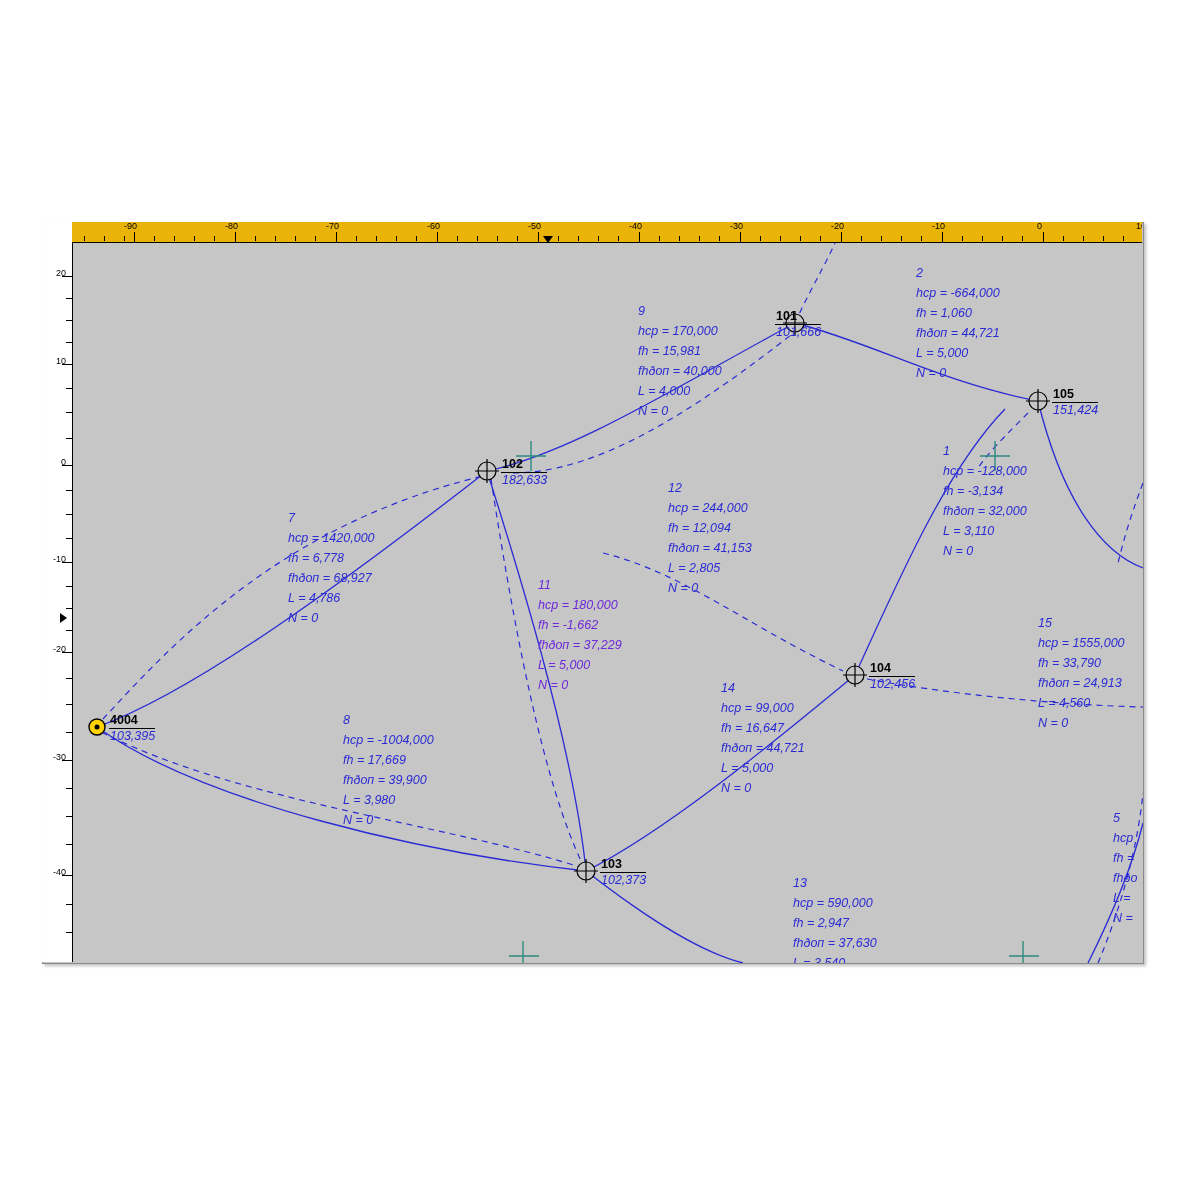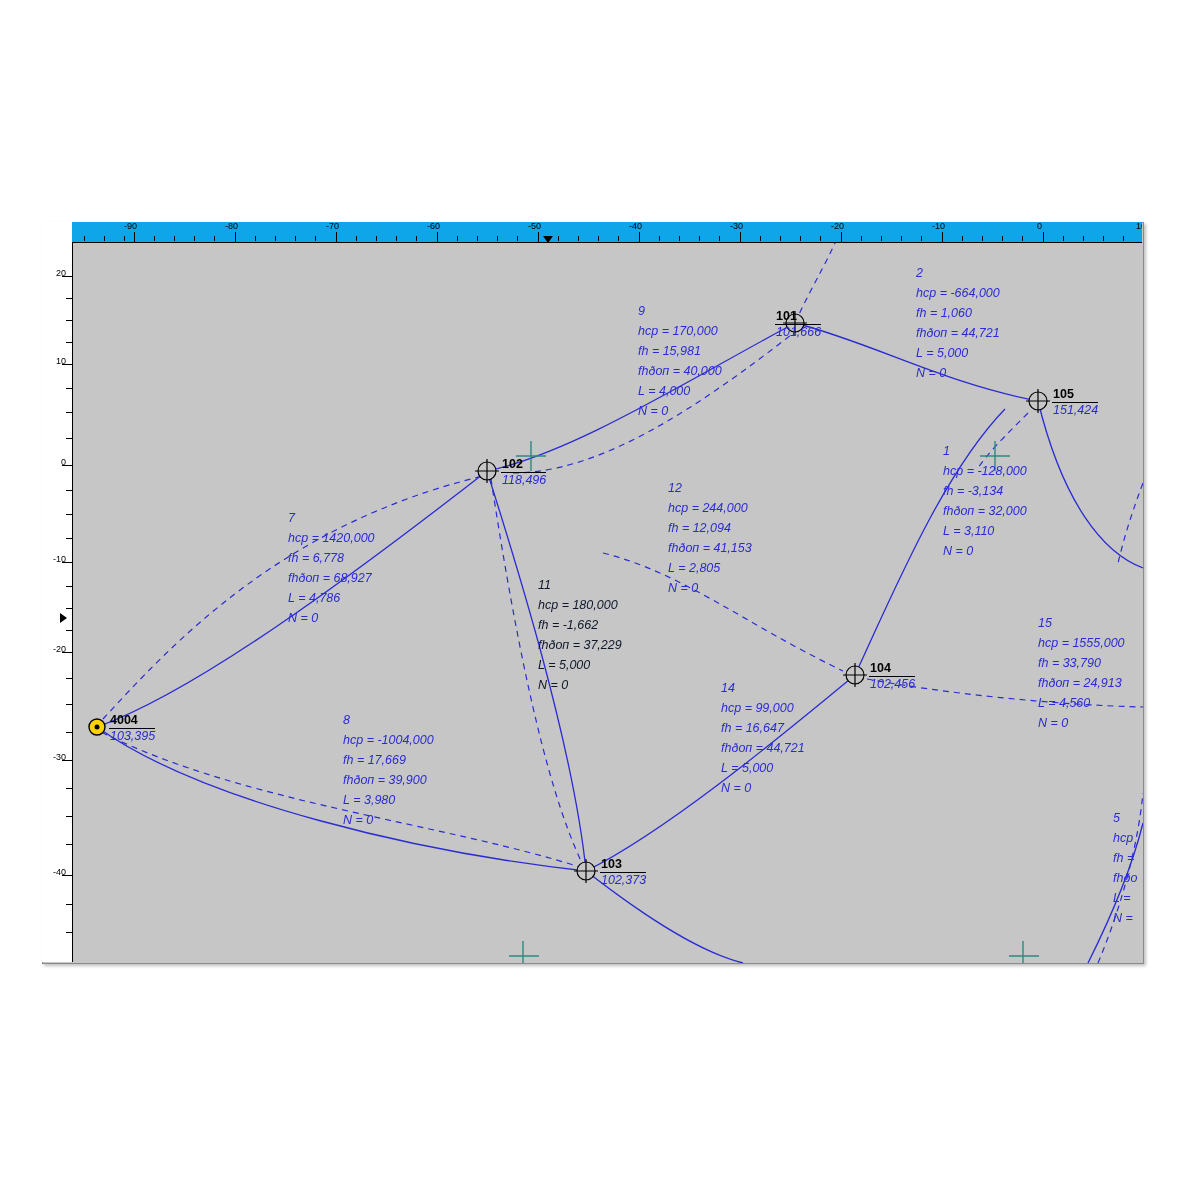--- a/index.html
+++ b/index.html
@@ -29,21 +29,21 @@
     box-shadow: 2px 2px 3px rgba(0,0,0,0.25);
     overflow: hidden;
   }
   
   #ruler-top {
     position: absolute;
     left: 72px;
     top: 222px;
     width: 1070px;
     height: 20px;
-    background: #0ea5e9;
+    background: #eab308;
     border-bottom: 1px solid #000;
     overflow: hidden;
   }
   #ruler-left {
     position: absolute;
     left: 42px;
     top: 242px;
     width: 30px;
     height: 720px;
     background: #ffffff;
@@ -98,21 +98,21 @@
   
   .tblock {
     position: absolute;
     font-family: "Liberation Sans", sans-serif;
     font-size: 12.5px;
     font-style: italic;
     color: #2b2bd4;
     line-height: 20px;
     white-space: nowrap;
   }
-  .tblock.yellow { color: #0f172a; }
+  .tblock.yellow { color: #6d28d9; }
   .tblock .num {
     font-style: italic;
   }
   .nodelabel {
     position: absolute;
     font-family: "Liberation Sans", sans-serif;
     white-space: nowrap;
   }
   .nodelabel .nid {
     display: block;
@@ -223,21 +223,21 @@
     <div class="nodelabel" style="left:732px; top:86px;">
       <span class="nid">101</span>
       <span class="nval">101,666</span>
     </div>
     <div class="nodelabel" style="left:1009px; top:164px;">
       <span class="nid">105</span>
       <span class="nval">151,424</span>
     </div>
     <div class="nodelabel" style="left:458px; top:234px;">
       <span class="nid">102</span>
-      <span class="nval">118,496</span>
+      <span class="nval">182,633</span>
     </div>
     <div class="nodelabel" style="left:826px; top:438px;">
       <span class="nid">104</span>
       <span class="nval">102,456</span>
     </div>
     <div class="nodelabel" style="left:66px; top:490px;">
       <span class="nid">4004</span>
       <span class="nval">103,395</span>
     </div>
     <div class="nodelabel" style="left:557px; top:634px;">
@@ -328,20 +328,28 @@
 
     <div class="tblock" style="left:1070px; top:585px;">
       <div class="num">5</div>
       <div>hcp</div>
       <div>fh =</div>
       <div>fhðо</div>
       <div>L =</div>
       <div>N =</div>
     </div>
 
+    <div class="tblock" style="left:750px; top:650px;">
+      <div class="num">13</div>
+      <div>hcp = 590,000</div>
+      <div>fh = 2,947</div>
+      <div>fhðоп = 37,630</div>
+      <div>L = 3,540</div>
+
+    </div>
   </div>
 
   <div id="ruler-corner"></div>
 
   <div id="ruler-top">
     <div class="tick tick-v" style="left:62px; top:10px; height:10px;"></div>
     <div class="tick tick-v" style="left:163px; top:10px; height:10px;"></div>
     <div class="tick tick-v" style="left:264px; top:10px; height:10px;"></div>
     <div class="tick tick-v" style="left:365px; top:10px; height:10px;"></div>
     <div class="tick tick-v" style="left:466px; top:10px; height:10px;"></div>

